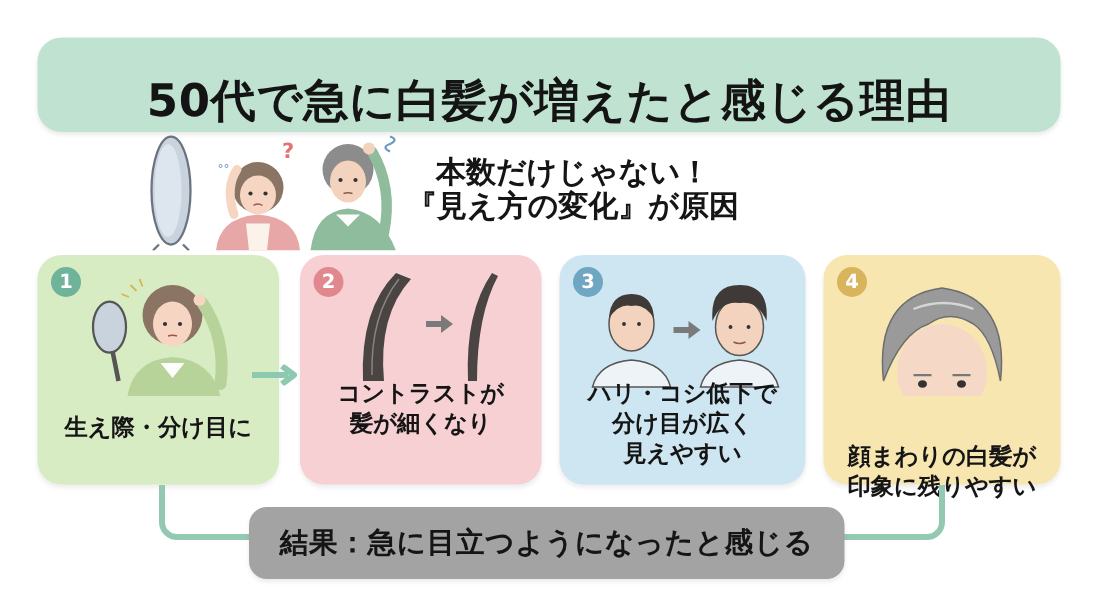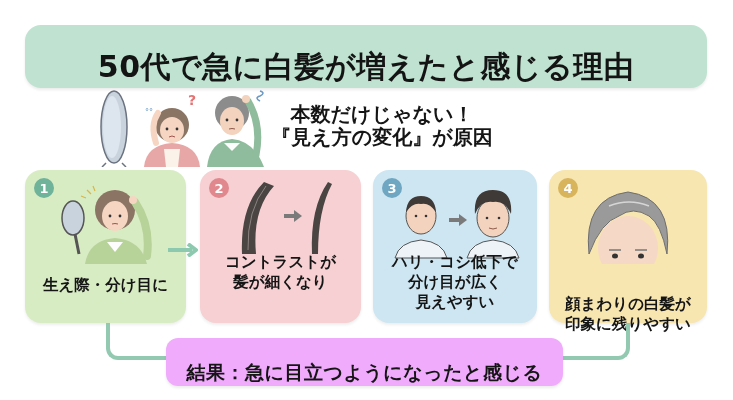--- a/index.html
+++ b/index.html
@@ -168,15 +168,15 @@
   </svg>
   <div class="card-text">
     <div>顔まわりの白髪が</div>
     <div>印象に残りやすい</div>
   </div>
 </div>
 
 <div class="connector conn-left"></div>
 <div class="connector conn-right"></div>
 
-<div class="result-box" style="background:#f0abfc;align-items:flex-end;">
+<div class="result-box" style="background:#a3a3a3;">
   <span class="result-text">結果：急に目立つようになったと感じる</span>
 </div>
 
 </body></html>

